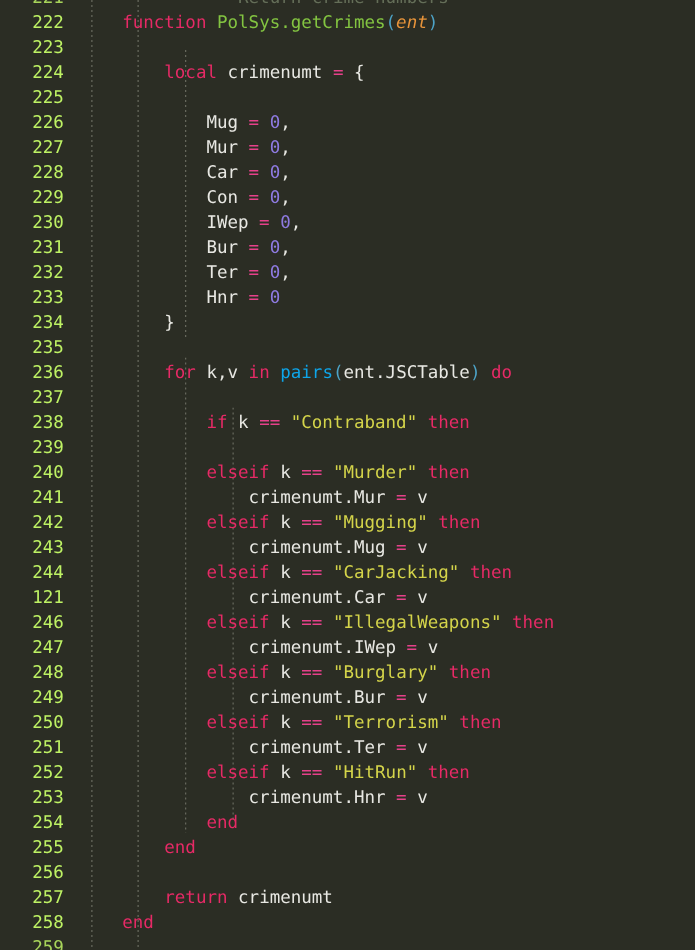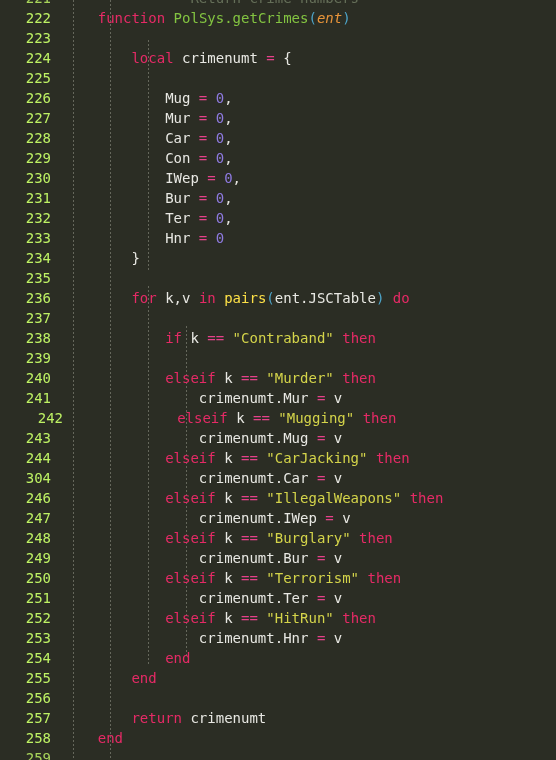--- a/index.html
+++ b/index.html
@@ -65,21 +65,21 @@
     position: absolute;
     left: 64px;
     top: 0;
     white-space: pre;
     color: #e8e8e3;
   }
 
   
   .kw   { color: #e62a66; }            
   .fn   { color: #83c441; }            
-  .bi   { color: #fde047; }            
+  .bi   { color: #0ea5e9; }            
   .punc { color: #4da3c7; }            
   .param{ color: #e8943a; font-style: italic; }  
   .str  { color: #d4d44a; }            
   .num  { color: #8e7ae0; }            
   .op   { color: #e6418a; }            
   .id   { color: #e8e8e3; }            
   .brc  { color: #e8e8e3; }            
   .cmt  { color: #6f7a62; }            
   .clip { opacity: 0.85; }
 </style>
@@ -109,24 +109,24 @@
       <div class="line" style="position: absolute; left: 0px; top: 208px; width: 556px;"><span class="ln">232</span><span class="code"><span class="id">            Ter </span><span class="op">=</span><span class="id"> </span><span class="num">0</span><span class="id">,</span></span></div>
       <div class="line" style="position: absolute; left: 0px; top: 228px; width: 556px;"><span class="ln">233</span><span class="code"><span class="id">            Hnr </span><span class="op">=</span><span class="id"> </span><span class="num">0</span></span></div>
       <div class="line" style="position: absolute; left: 0px; top: 248px; width: 556px;"><span class="ln">234</span><span class="code"><span class="id">        </span><span class="brc">}</span></span></div>
       <div class="line" style="position: absolute; left: 0px; top: 268px; width: 556px;"><span class="ln">235</span><span class="code"></span></div>
       <div class="line" style="position: absolute; left: 0px; top: 288px; width: 556px;"><span class="ln">236</span><span class="code"><span class="id">        </span><span class="kw">for</span><span class="id"> k,v </span><span class="kw">in</span><span class="id"> </span><span class="bi">pairs</span><span class="punc">(</span><span class="id">ent.JSCTable</span><span class="punc">)</span><span class="id"> </span><span class="kw">do</span></span></div>
       <div class="line" style="position: absolute; left: 0px; top: 308px; width: 556px;"><span class="ln">237</span><span class="code"></span></div>
       <div class="line" style="position: absolute; left: 0px; top: 328px; width: 556px;"><span class="ln">238</span><span class="code"><span class="id">            </span><span class="kw">if</span><span class="id"> k </span><span class="op">==</span><span class="id"> </span><span class="str">"Contraband"</span><span class="id"> </span><span class="kw">then</span></span></div>
       <div class="line" style="position: absolute; left: 0px; top: 348px; width: 501px;"><span class="ln">239</span></div>
       <div class="line" style="position: absolute; left: 0px; top: 368px; width: 556px;"><span class="ln">240</span><span class="code"><span class="id">            </span><span class="kw">elseif</span><span class="id"> k </span><span class="op">==</span><span class="id"> </span><span class="str">"Murder"</span><span class="id"> </span><span class="kw">then</span></span></div>
       <div class="line" style="position: absolute; left: 0px; top: 388px; width: 556px; padding-left: 12px;"><span class="ln">241</span><span class="code"><span class="id">                crimenumt.Mur </span><span class="op">=</span><span class="id"> v</span></span></div>
-      <div class="line" style="position: absolute; left: 12px; top: 408px; width: 452px;"><span class="ln">242</span><span class="code"><span class="id">            </span><span class="kw">elseif</span><span class="id"> k </span><span class="op">==</span><span class="id"> </span><span class="str">"Mugging"</span><span class="id"> </span><span class="kw">then</span></span></div>
+      <div class="line" style="position: absolute; left: 0px; top: 408px; width: 452px;"><span class="ln">242</span><span class="code"><span class="id">            </span><span class="kw">elseif</span><span class="id"> k </span><span class="op">==</span><span class="id"> </span><span class="str">"Mugging"</span><span class="id"> </span><span class="kw">then</span></span></div>
       <div class="line" style="position: absolute; left: 0px; top: 428px; width: 556px;"><span class="ln">243</span><span class="code"><span class="id">                crimenumt.Mug </span><span class="op">=</span><span class="id"> v</span></span></div>
       <div class="line" style="position: absolute; left: 0px; top: 448px; width: 556px;"><span class="ln">244</span><span class="code"><span class="id">            </span><span class="kw">elseif</span><span class="id"> k </span><span class="op">==</span><span class="id"> </span><span class="str">"CarJacking"</span><span class="id"> </span><span class="kw">then</span></span></div>
-      <div class="line" style="position: absolute; left: 0px; top: 468px; width: 556px;"><span class="ln">304</span><span class="code"><span class="id">                crimenumt.Car </span><span class="op">=</span><span class="id"> v</span></span></div>
+      <div class="line" style="position: absolute; left: 0px; top: 468px; width: 556px;"><span class="ln">121</span><span class="code"><span class="id">                crimenumt.Car </span><span class="op">=</span><span class="id"> v</span></span></div>
       <div class="line" style="position: absolute; left: 0px; top: 488px; width: 556px;"><span class="ln">246</span><span class="code"><span class="id">            </span><span class="kw">elseif</span><span class="id"> k </span><span class="op">==</span><span class="id"> </span><span class="str">"IllegalWeapons"</span><span class="id"> </span><span class="kw">then</span></span></div>
       <div class="line" style="position: absolute; left: 0px; top: 508px; width: 556px;"><span class="ln">247</span><span class="code"><span class="id">                crimenumt.IWep </span><span class="op">=</span><span class="id"> v</span></span></div>
       <div class="line" style="position: absolute; left: 0px; top: 528px; width: 556px;"><span class="ln">248</span><span class="code"><span class="id">            </span><span class="kw">elseif</span><span class="id"> k </span><span class="op">==</span><span class="id"> </span><span class="str">"Burglary"</span><span class="id"> </span><span class="kw">then</span></span></div>
       <div class="line" style="position: absolute; left: 0px; top: 548px; width: 556px;"><span class="ln">249</span><span class="code"><span class="id">                crimenumt.Bur </span><span class="op">=</span><span class="id"> v</span></span></div>
       <div class="line" style="position: absolute; left: 0px; top: 568px; width: 556px;"><span class="ln">250</span><span class="code"><span class="id">            </span><span class="kw">elseif</span><span class="id"> k </span><span class="op">==</span><span class="id"> </span><span class="str">"Terrorism"</span><span class="id"> </span><span class="kw">then</span></span></div>
       <div class="line" style="position: absolute; left: 0px; top: 588px; width: 556px;"><span class="ln">251</span><span class="code"><span class="id">                crimenumt.Ter </span><span class="op">=</span><span class="id"> v</span></span></div>
       <div class="line" style="position: absolute; left: 0px; top: 608px; width: 556px;"><span class="ln">252</span><span class="code"><span class="id">            </span><span class="kw">elseif</span><span class="id"> k </span><span class="op">==</span><span class="id"> </span><span class="str">"HitRun"</span><span class="id"> </span><span class="kw">then</span></span></div>
       <div class="line" style="position: absolute; left: 0px; top: 628px; width: 556px;"><span class="ln">253</span><span class="code"><span class="id">                crimenumt.Hnr </span><span class="op">=</span><span class="id"> v</span></span></div>
       <div class="line" style="position: absolute; left: 0px; top: 648px; width: 556px;"><span class="ln">254</span><span class="code"><span class="id">            </span><span class="kw">end</span></span></div>
       <div class="line" style="position: absolute; left: 0px; top: 668px; width: 556px;"><span class="ln">255</span><span class="code"><span class="id">        </span><span class="kw">end</span></span></div>

